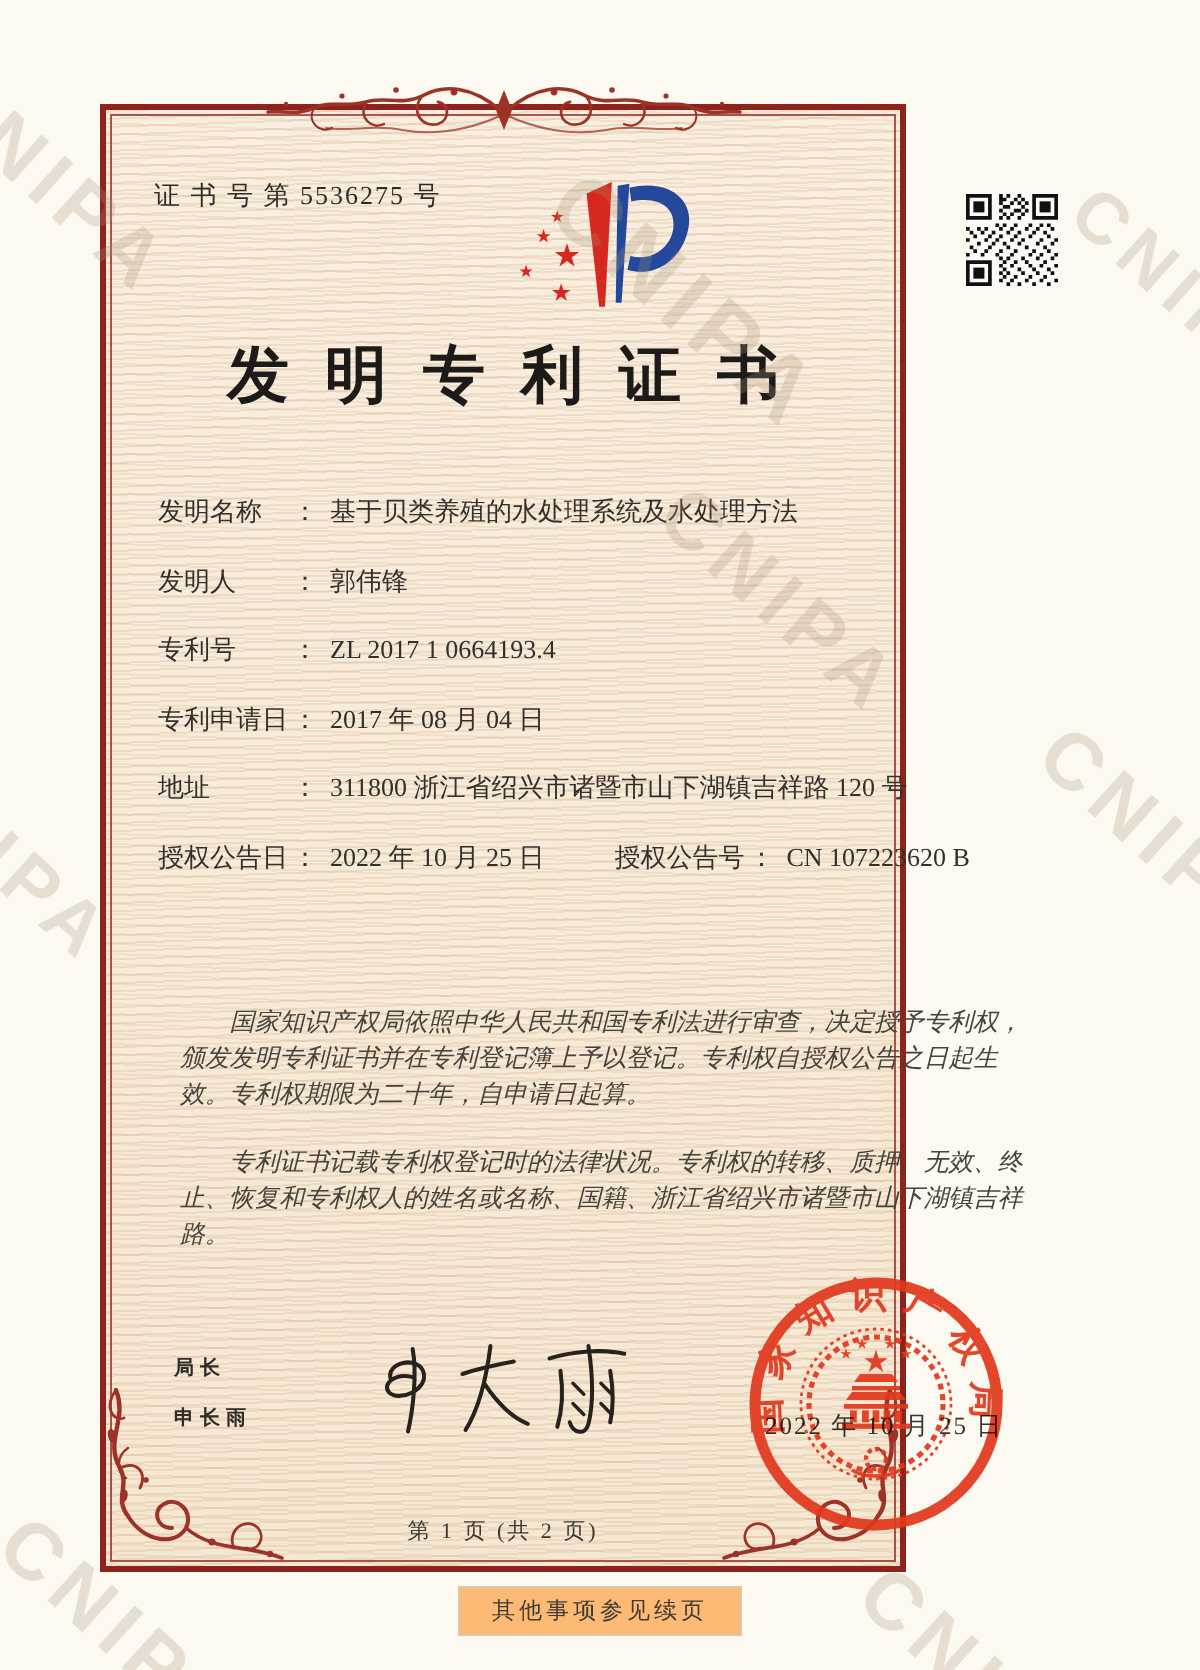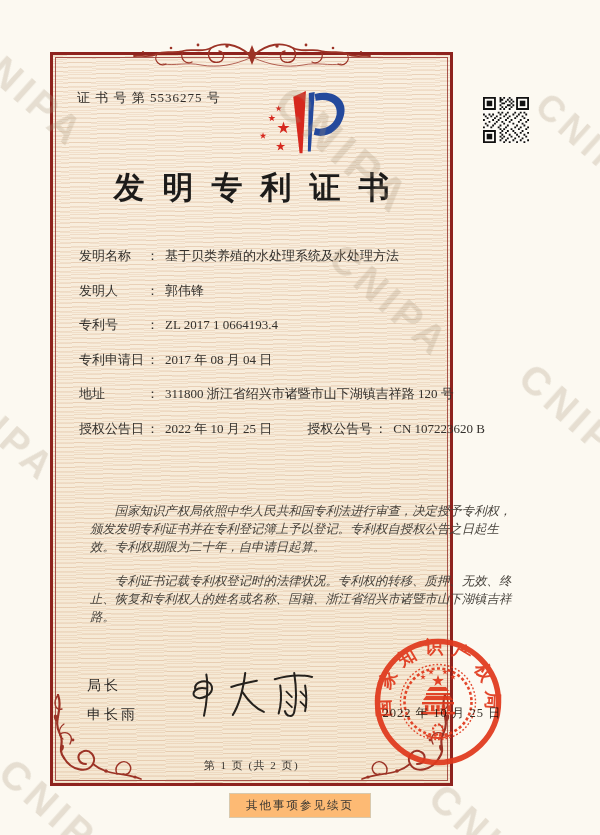--- a/index.html
+++ b/index.html
@@ -42,21 +42,21 @@
   .flabel{display:inline-block;width:67px;height:22px;overflow:hidden;vertical-align:top;
     text-align:justify;text-align-last:justify;}
   .flabel::after{content:"";display:inline-block;width:100%;}
   .fvalue{margin-left:6px;}
   .gcol{display:inline-block;width:225px;}
   
   .paras{position:absolute;left:22px;top:432px;width:458px;}
   .paras p{margin:15px;text-indent:2em;font-size:12.4px;line-height:18.2px;
     font-style:italic;color:#46423c;}
   
-  .issuer{position:absolute;left:34px;top:622px;font-size:14px;letter-spacing:3px;color:#2e2b28;}
+  .issuer{position:absolute;left:34px;top:622px;font-size:10px;letter-spacing:3px;color:#2e2b28;font-weight:bold;}
   .issuer div{margin-bottom:11px;}
   .sig{position:absolute;left:130px;top:608px;}
   .seal{position:absolute;left:318px;top:580px;opacity:.93;z-index:3;}
   .seal-date{position:absolute;left:300px;top:650px;width:178px;text-align:center;
     font-size:12.5px;letter-spacing:1px;color:#3a352e;z-index:4;mix-blend-mode:multiply;}
   .pageno{position:absolute;left:0;bottom:10px;width:100%;text-align:center;
     font-size:11px;letter-spacing:1.5px;color:#3a3631;}
   
   .orn-top{position:absolute;left:50%;top:-18px;transform:translateX(-50%);}
   .orn-bl{position:absolute;left:-4px;bottom:-6px;}

